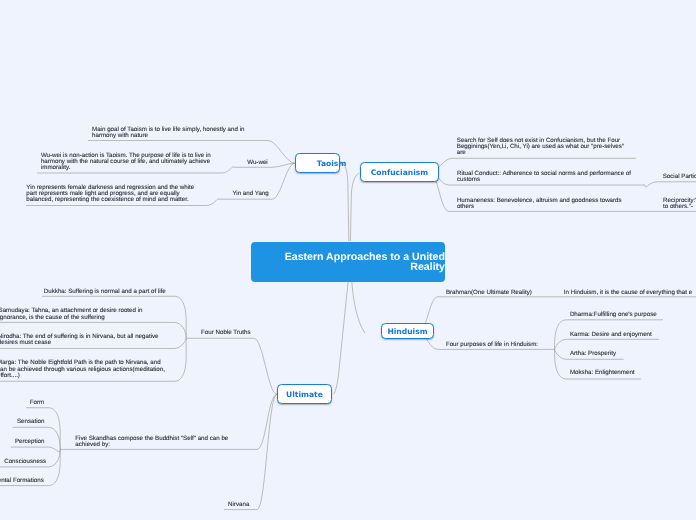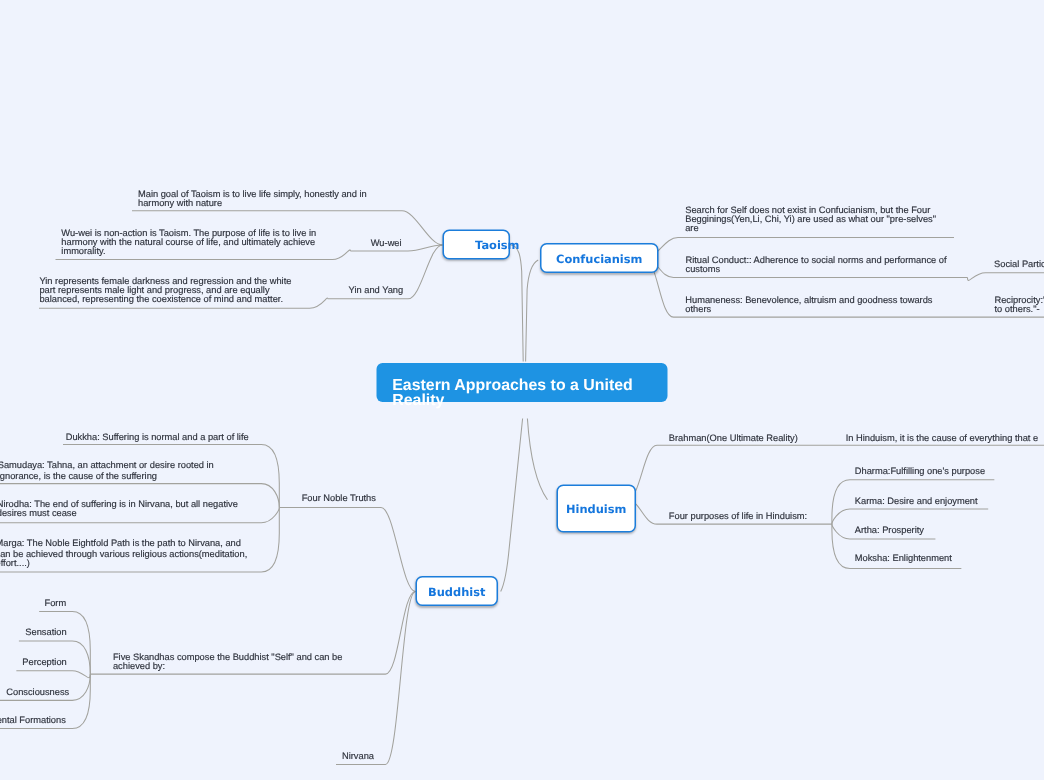--- a/index.html
+++ b/index.html
@@ -60,34 +60,34 @@
     <path d="M-4,381.3 L174.2,381.3 C182.2,381.3 186.2,372.3 186.2,355.3 L186.2,338.3"></path>
     <path d="M60.2,449.4 L257,449.4 C266,449.4 268,394.3 277,394.3"></path>
     <path d="M26.1,407.7 L48.2,407.7 C56.2,407.7 60.2,416.7 60.2,433.7 L60.2,449.4"></path>
     <path d="M12.6,427.3 L48.2,427.3 C56.2,427.3 60.2,436.3 60.2,449.4 L60.2,449.4"></path>
     <path d="M10.9,447.1 L48.2,447.1 C56.2,447.1 60.2,456.1 60.2,449.4 L60.2,449.4"></path>
     <path d="M-4,466.9 L48.2,466.9 C56.2,466.9 60.2,457.9 60.2,449.4 L60.2,449.4"></path>
     <path d="M-4,485.6 L48.2,485.6 C56.2,485.6 60.2,476.6 60.2,459.6 L60.2,449.4"></path>
     <path d="M224,509.6 L257,509.6 C266,509.6 268,394.3 277,394.3"></path>
   </svg>
 
-  <div class="rootnode" style="left:251px;top:242px;width:194px;height:26px;">
+  <div class="rootnode" style="left:251px;top:242px;width:194px;height:40px;text-align:right;">
     <span>Eastern Approaches to a United Reality</span>
   </div>
   <div class="branch" style="left:295px;top:153px;width:45px;height:20px;padding-left:28px;">
     <span>Taoism</span>
   </div>
   <div class="branch" style="left:360px;top:162px;width:79px;height:20px;">
     <span>Confucianism</span>
   </div>
-  <div class="branch" style="left:371px;top:323px;width:53px;height:32px;align-items:center;">
+  <div class="branch" style="left:381px;top:323px;width:53px;height:16px;align-items:center;">
     <span>Hinduism</span>
   </div>
   <div class="branch" style="left:277px;top:384px;width:55px;height:20px;">
-    <span>Buddhist</span>
+    <span>Ultimate</span>
   </div>
   <div class="leaf" style="left:92px;top:126.85px;">Main goal of Taoism is to live life simply, honestly and in
 harmony with nature</div>
   <div class="leaf" style="left:247.2px;top:159.75px;">Wu-wei</div>
   <div class="leaf" style="left:40.9px;top:152.95px;">Wu-wei is non-action is Taoism. The purpose of life is to live in
 harmony with the natural course of life, and ultimately achieve
 immorality.</div>
   <div class="leaf" style="left:232.4px;top:190.95px;">Yin and Yang</div>
   <div class="leaf" style="left:26.3px;top:184.55px;">Yin represents female darkness and regression and the white
 part represents male light and progress, and are equally

